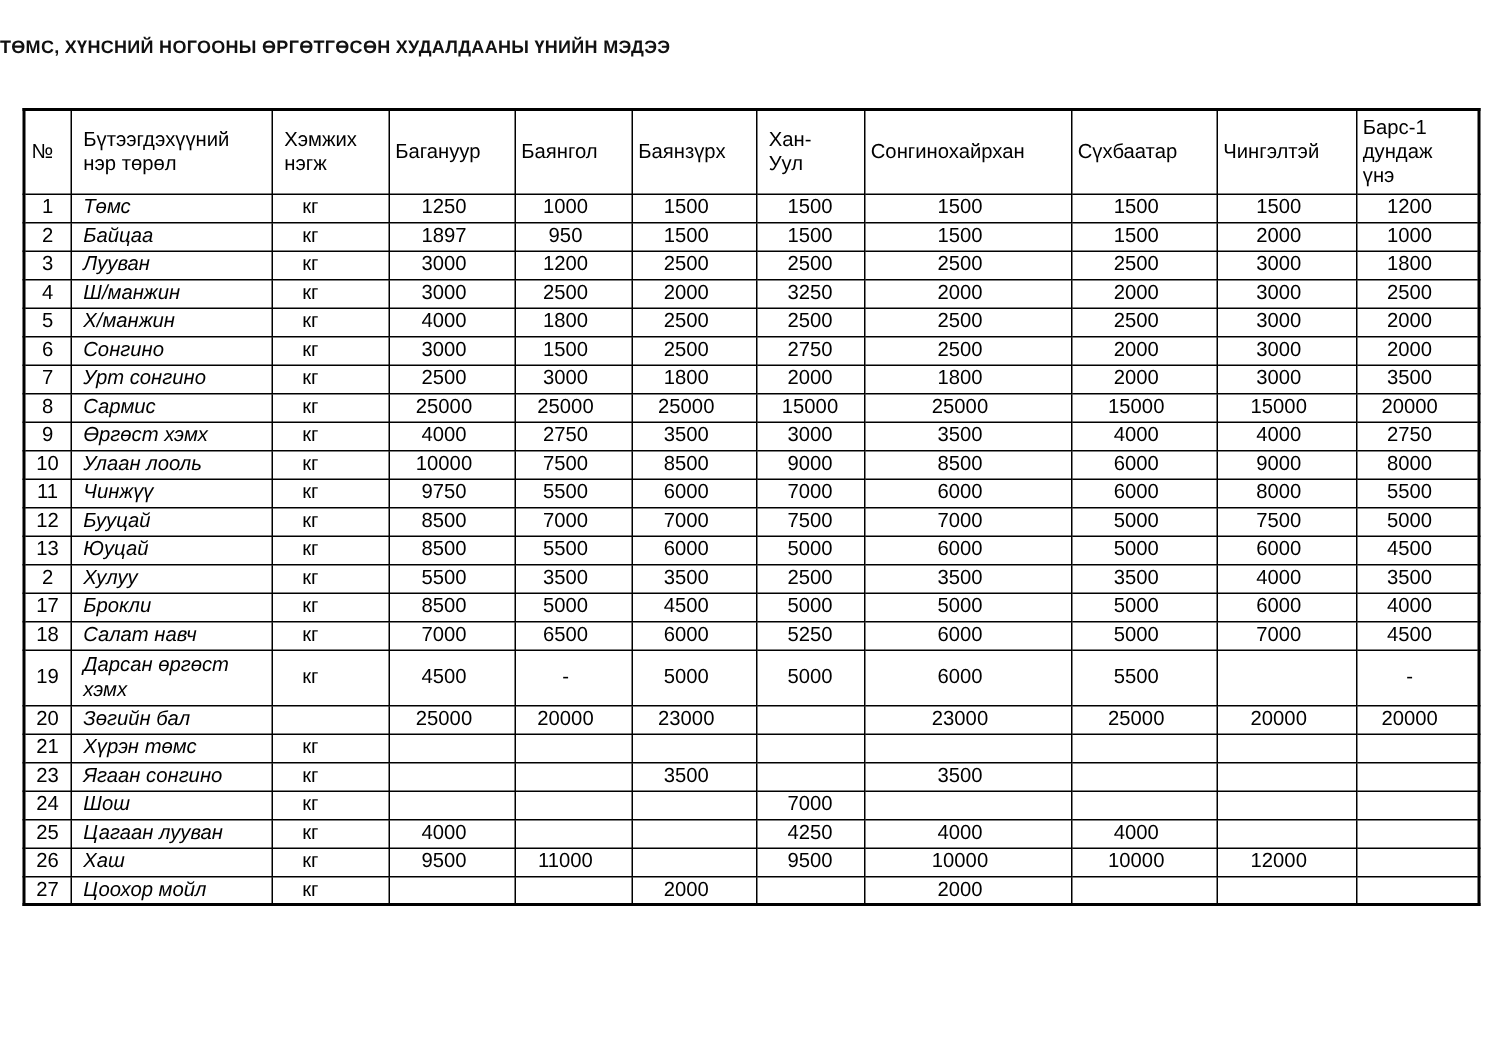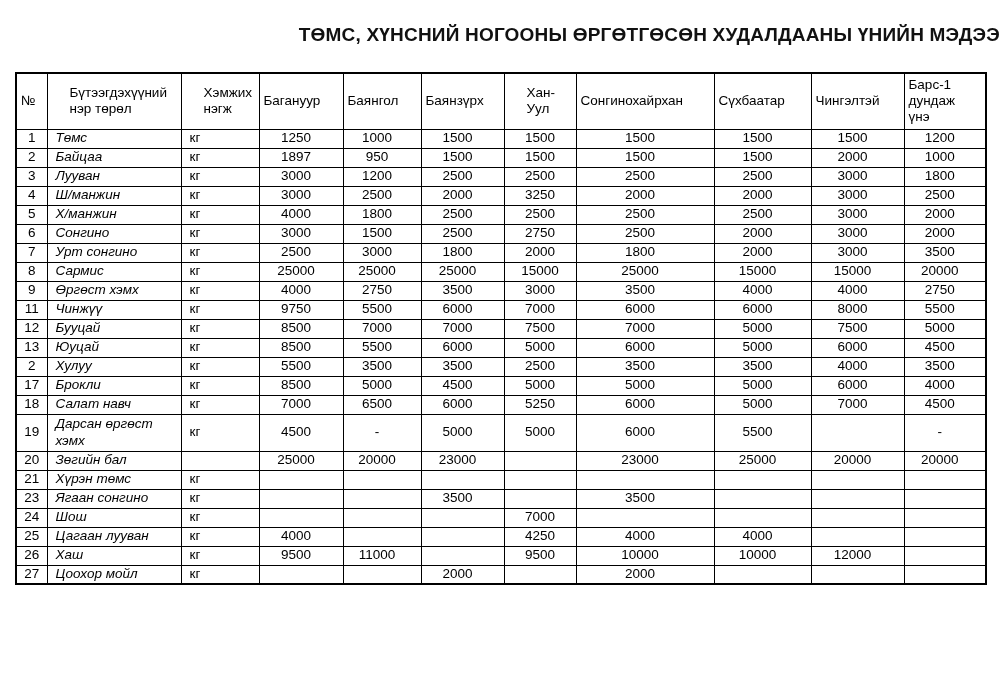--- a/index.html
+++ b/index.html
@@ -14,23 +14,23 @@
     position: relative;
     font-family: "Liberation Sans", sans-serif;
     color: #000;
     overflow: hidden;
   }
   .doc-title {
     position: absolute;
     top: 24px;
     left: 0;
     width: 100%;
-    text-align: right;
+    text-align: left;
     font-weight: bold;
-    font-size: 19px;
+    font-size: 12px;
     letter-spacing: 0.2px;
     color: #111;
   }
   table.price-table {
     position: absolute;
     left: 15px;
     top: 72px;
     width: 970px;
     border-collapse: collapse;
     table-layout: fixed;
@@ -59,34 +59,34 @@
   col.c9  { width: 93px; }
   col.c10 { width: 82px; }
 
   thead th {
     height: 56px;
     text-align: left;
     white-space: pre-line;
   }
   thead th.col1, thead th.col2, thead th.col6 {
     text-align: left;
-    padding-left: 22px;
+    padding-left: 8px;
   }
   tbody tr { height: 19px; }
   tbody tr.tall-row { height: 37px; }
 
   tbody td { white-space: nowrap; }
   tbody td.col0 { text-align: center; padding: 0 1px; }
   tbody td.col1 {
     text-align: left;
     padding-left: 8px;
     white-space: normal;
     font-style: italic;
   }
-  tbody td.col2 { text-align: left; padding-left: 8px; }
+  tbody td.col2 { text-align: left; padding-left: 20px; }
   tbody td.col3, tbody td.col4, tbody td.col5,
   tbody td.col7, tbody td.col8, tbody td.col9, tbody td.col10 {
     text-align: center;
     padding-right: 14px;
   }
   tbody td.col6 { text-align: center; }
 </style>
 </head>
 <body>
 
@@ -238,20 +238,33 @@
         <td class="col3">4000</td>
         <td class="col4">2750</td>
         <td class="col5">3500</td>
         <td class="col6">3000</td>
         <td class="col7">3500</td>
         <td class="col8">4000</td>
         <td class="col9">4000</td>
         <td class="col10">2750</td>
       </tr>
       <tr>
+        <td class="col0">10</td>
+        <td class="col1">Улаан лооль</td>
+        <td class="col2">кг</td>
+        <td class="col3">10000</td>
+        <td class="col4">7500</td>
+        <td class="col5">8500</td>
+        <td class="col6">9000</td>
+        <td class="col7">8500</td>
+        <td class="col8">6000</td>
+        <td class="col9">9000</td>
+        <td class="col10">8000</td>
+      </tr>
+      <tr>
         <td class="col0">11</td>
         <td class="col1">Чинжүү</td>
         <td class="col2">кг</td>
         <td class="col3">9750</td>
         <td class="col4">5500</td>
         <td class="col5">6000</td>
         <td class="col6">7000</td>
         <td class="col7">6000</td>
         <td class="col8">6000</td>
         <td class="col9">8000</td>

